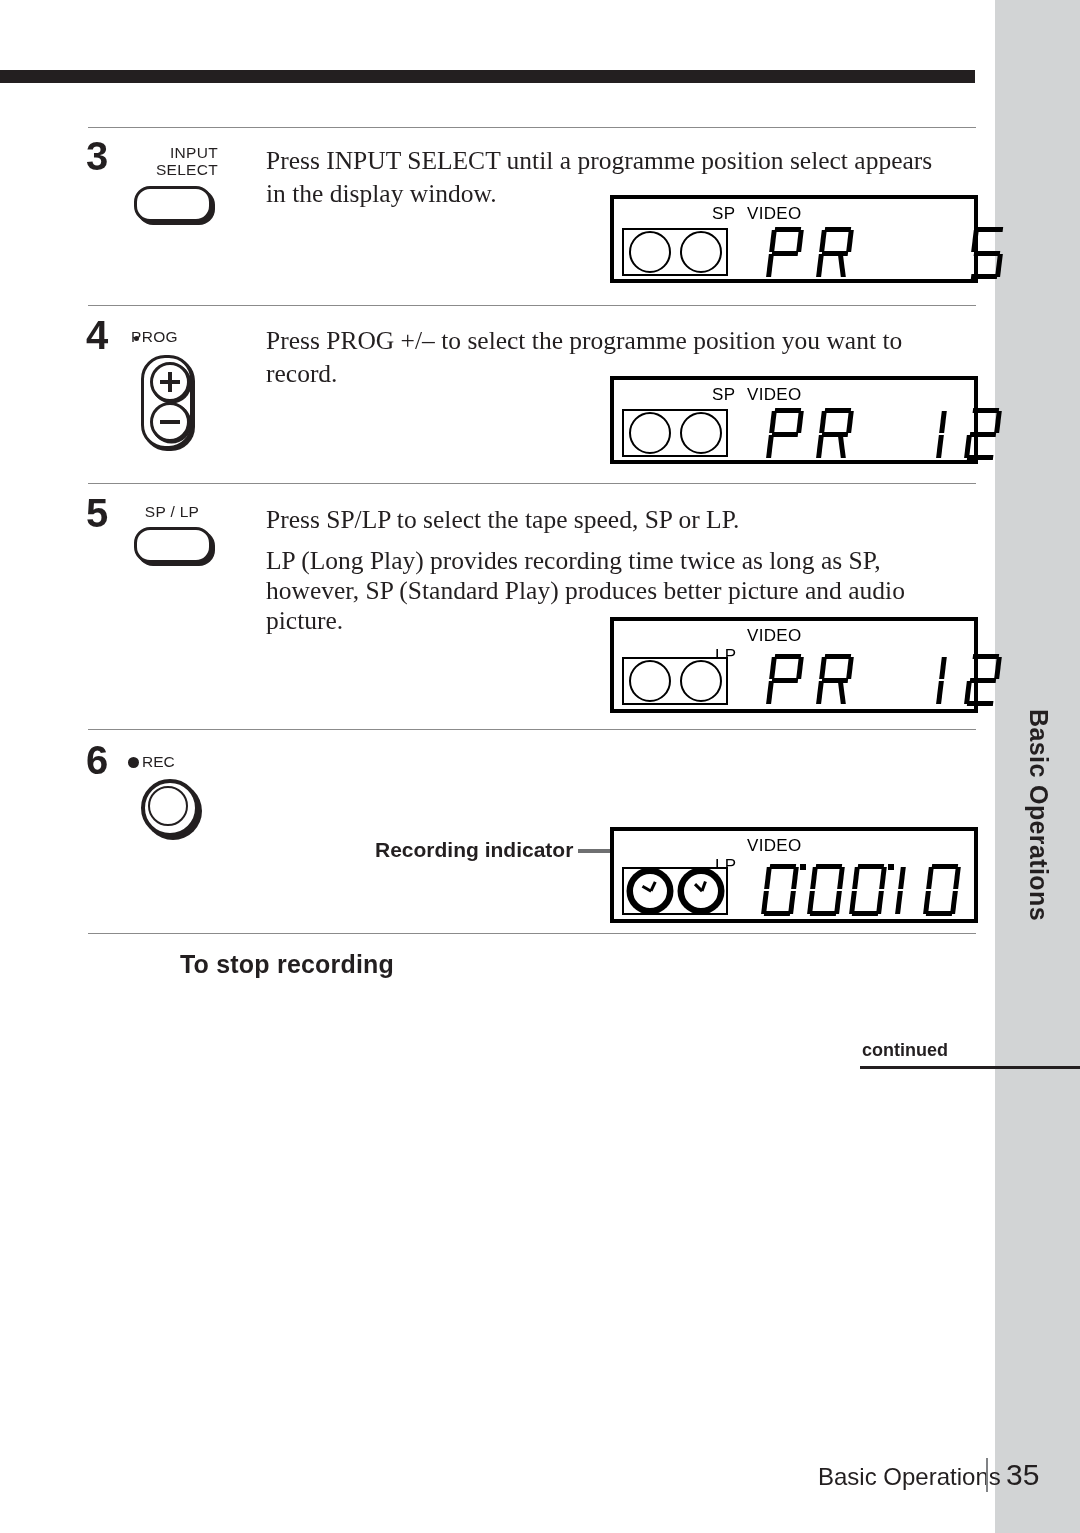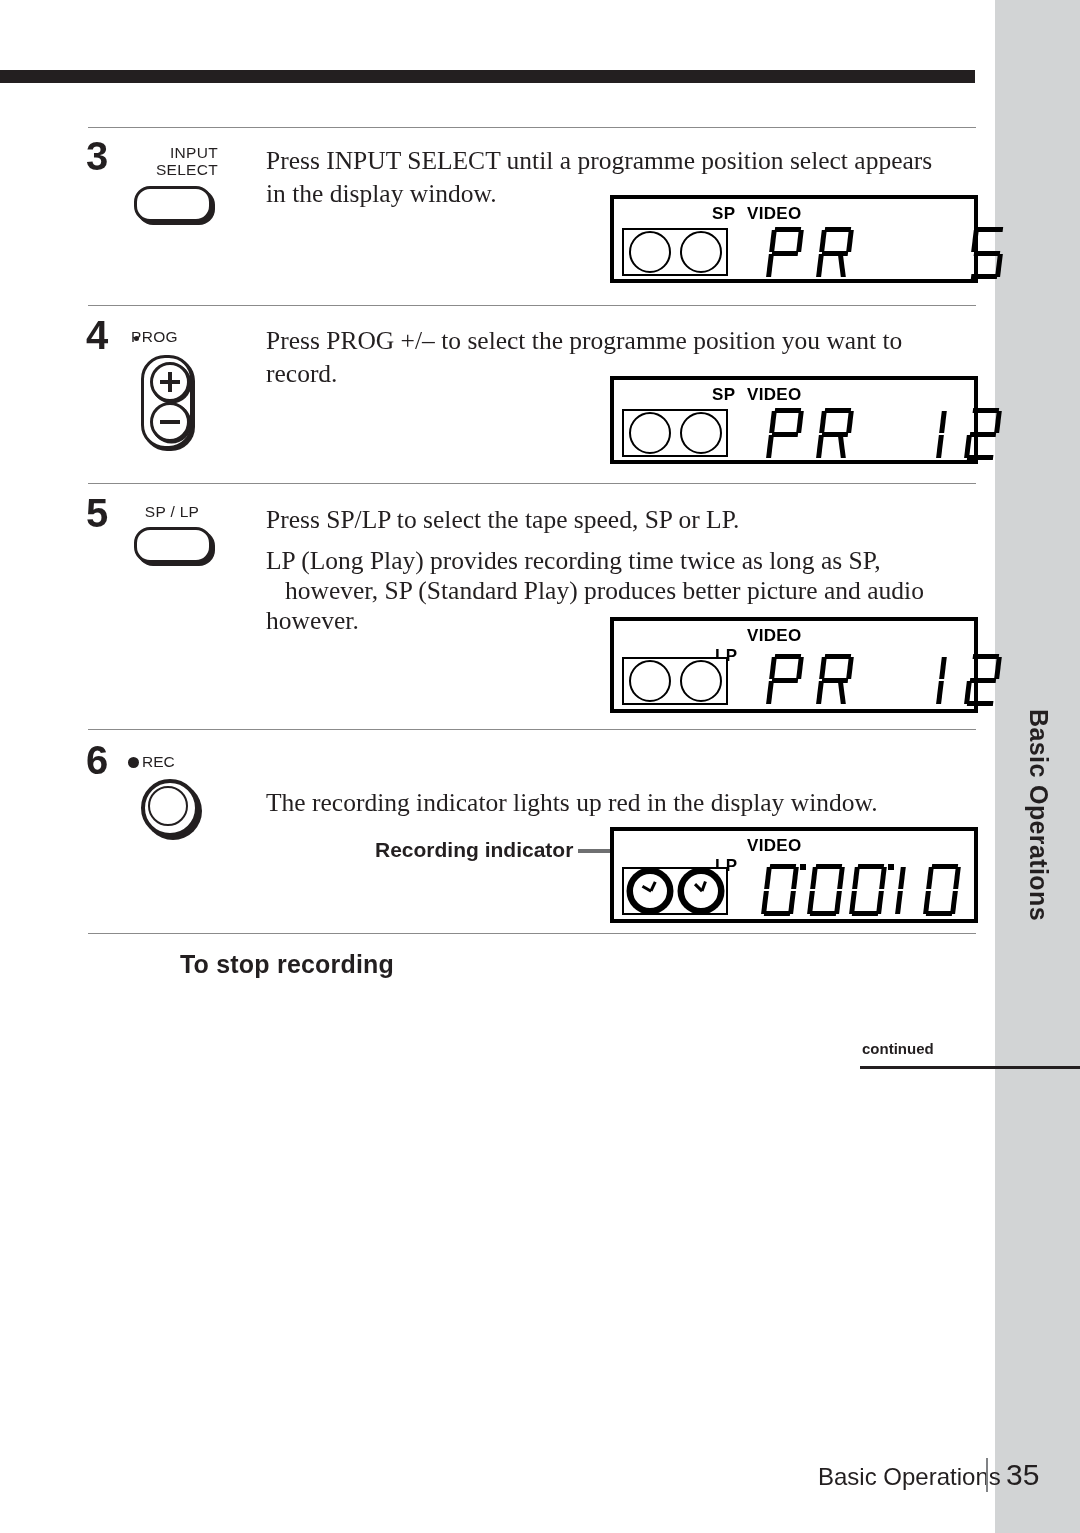--- a/index.html
+++ b/index.html
@@ -195,21 +195,21 @@
     width: 2.5px;
     height: 10px;
     background: #000000;
     left: 50%;
     top: 50%;
     transform-origin: 50% 0%;
   }
   .lcd-tag {
     position: absolute;
     font-family: "Liberation Sans", sans-serif;
-    font-weight: bold;
+    font-weight: normal;
     font-size: 17px;
     letter-spacing: 0.3px;
     color: #000000;
   }
 
   
   .seg-row { position: absolute; display: flex; align-items: flex-start; }
   .seg-char { position: relative; transform: skewX(-7deg); }
   .seg-char i { position: absolute; background: #000; display: block; }
   .seg-colon { position: relative; width: 14px; }
@@ -240,21 +240,21 @@
     font-family: "Liberation Sans", sans-serif;
     font-weight: bold;
     font-size: 25px;
     color: #231f20;
     letter-spacing: 0.2px;
   }
   .continued {
     position: absolute;
     font-family: "Liberation Sans", sans-serif;
     font-weight: bold;
-    font-size: 15px;
+    font-size: 18px;
     color: #231f20;
   }
   .continued-rule {
     position: absolute;
     height: 3px;
     background: #231f20;
   }
   .footer-chapter {
     position: absolute;
     font-family: "Liberation Sans", sans-serif;
@@ -393,22 +393,22 @@
       </div>
     </div>
   </div>
 
   <div class="step-num" style="left:86px; top:493px;">5</div>
   <div class="btn-label" style="left:126px; top:503px; width:92px;text-align:center;">SP / LP</div>
   <div class="pill-btn" style="left:134px; top:527px;"></div>
 
   <div class="body-text" style="left:266px; top:544px;">LP (Long Play) provides recording time twice as long as SP,</div>
   <div class="body-text" style="left:266px; top:503px;">Press SP/LP to select the tape speed, SP or LP.</div>
-  <div class="body-text" style="left:266px; top:574px;margin-left:19px;">however, SP (Standard Play) produces better picture and audio</div>
-  <div class="body-text" style="left:266px; top:604px;">however.</div>
+  <div class="body-text" style="left:266px; top:574px;">however, SP (Standard Play) produces better picture and audio</div>
+  <div class="body-text" style="left:266px; top:604px;">picture.</div>
 
   <div class="lcd" style="left:610px; top:617px; width:368px; height:96px;">
     <div class="lcd-tag" style="left:133px; top:5px;">VIDEO</div>
     <div class="lcd-tag" style="left:101px; top:25px;">LP</div>
     <div class="lcd-reels" style="left:8px; top:36px; width:106px; height:48px;">
       <div class="reel"></div>
       <div class="reel"></div>
     </div>
     <div class="seg-row" style="left:155px; top:33px;">
       <div class="seg-char" style="width:32px;height:52px;">
@@ -443,21 +443,20 @@
     </div>
   </div>
 
   <div class="step-num" style="left:86px; top:740px;">6</div>
   <div style="position:absolute; left:128px; top:753px; display:flex; align-items:center; gap:3px;">
     <span class="dot-glyph"></span>
     <span style="font-family:'Liberation Sans',sans-serif; font-size:15.5px; color:#231f20;">REC</span>
   </div>
   <div class="rec-btn" style="left:141px; top:779px;"></div>
 
-  <div class="body-text" style="left:266px; top:786px;">The recording indicator lights up red in the display window.</div>
 
   <div class="callout-label" style="left:375px; top:838px;">Recording indicator</div>
   <div class="callout-line" style="left:578px; top:849px; width:100px; height:4px;"></div>
   <div class="callout-line" style="left:674px; top:849px; width:4px; height:24px;"></div>
   <div class="callout-line" style="left:674px; top:849px; width:36px; height:4px;"></div>
   <div class="callout-line" style="left:706px; top:851px; width:4px; height:22px;"></div>
 
   <div class="lcd" style="left:610px; top:827px; width:368px; height:96px;">
     <div class="lcd-tag" style="left:133px; top:5px;">VIDEO</div>
     <div class="lcd-tag" style="left:101px; top:25px;">LP</div>

